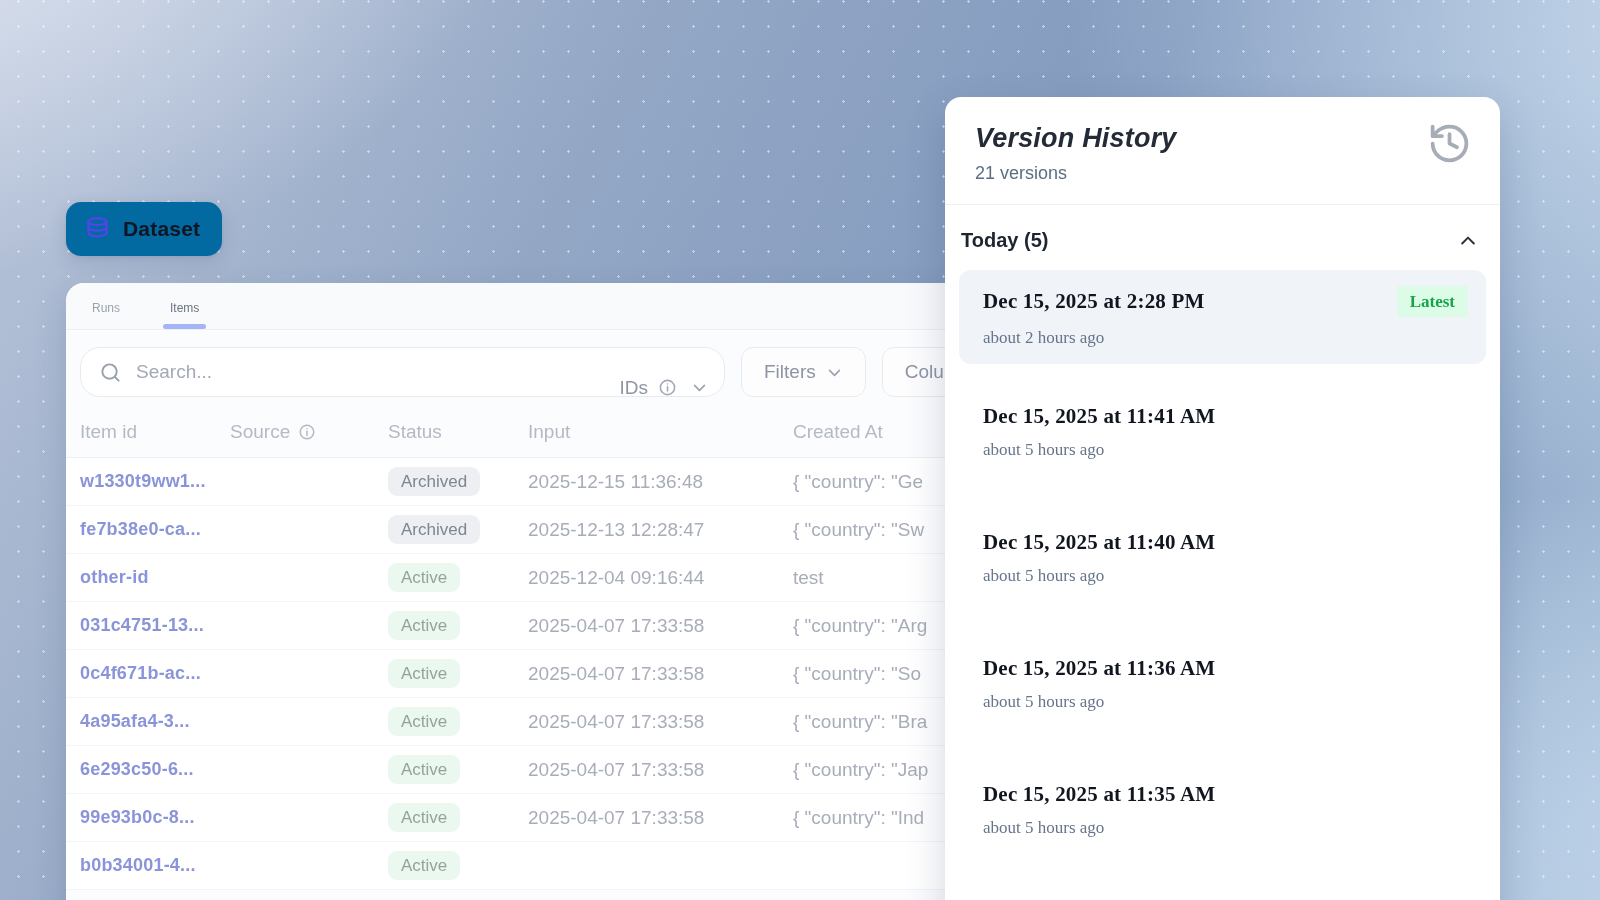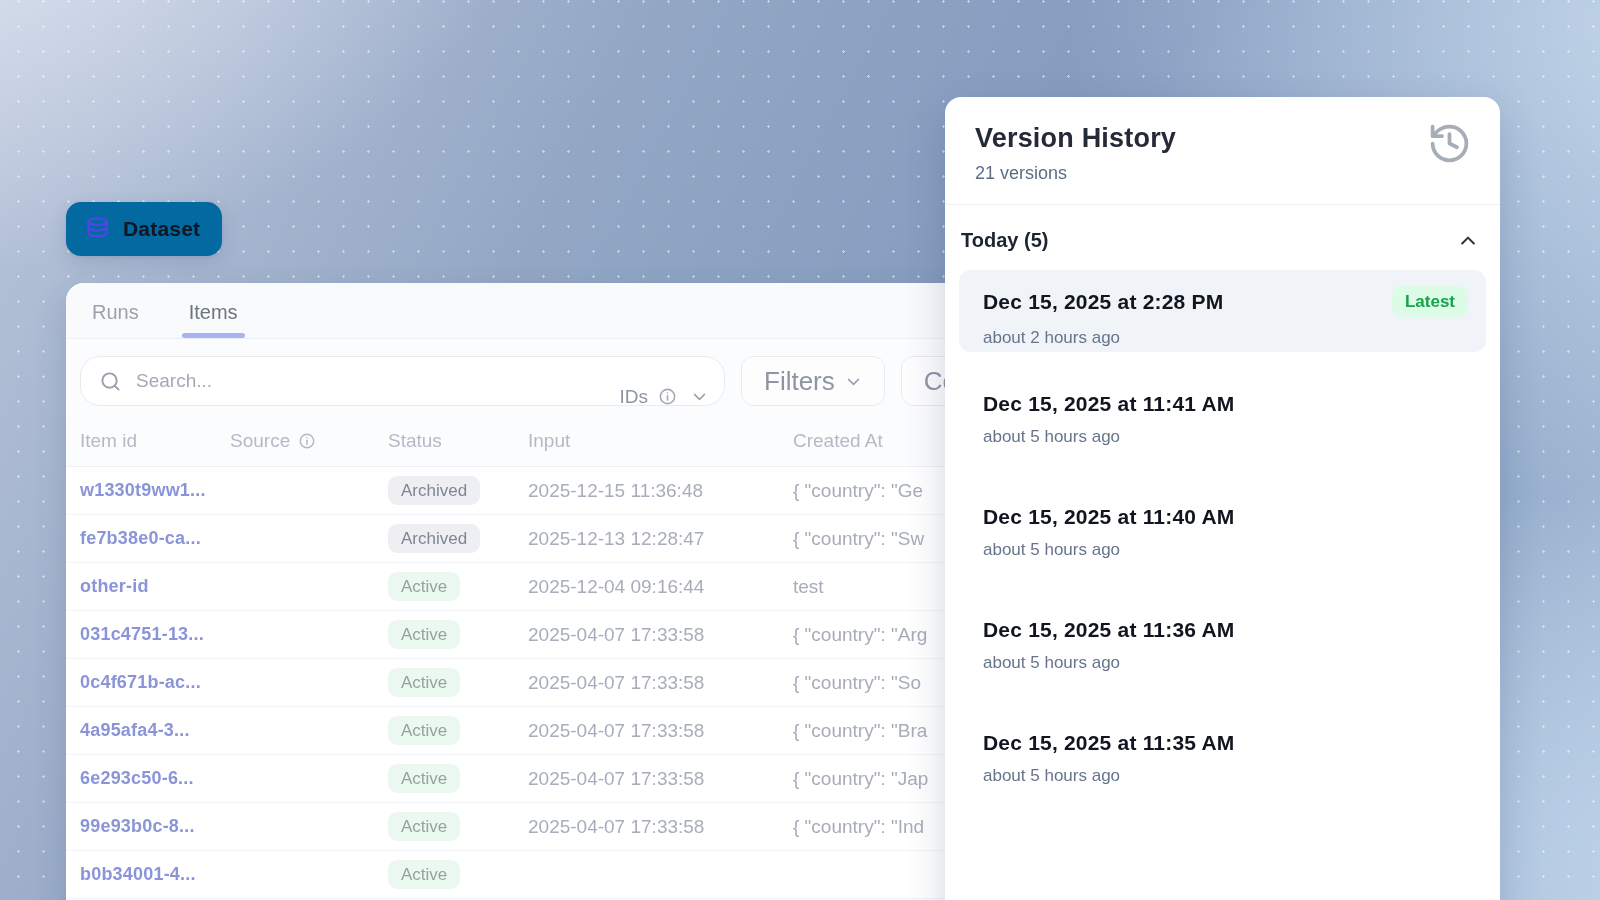--- a/index.html
+++ b/index.html
@@ -32,21 +32,21 @@
   .chip .chip-label { font-size:21px; font-weight:bold; color:#101623; letter-spacing:.2px; }
 
   
   .panel {
     position:absolute; left:66px; top:283px; width:1014px; height:720px;
     background:#fbfcfe; border-radius:18px;
     box-shadow:0 12px 32px rgba(35,55,95,.16);
     overflow:hidden;
   }
   .tabstrip { display:flex; gap:50px; padding:14px 0 0 26px; border-bottom:1px solid #eceff3; background:#f9fafc; }
-  .tab { position:relative; padding:4px 0 14px; font-size:20px; color:#9aa2ac; cursor:default; }
+  .tab { position:relative; padding:4px 0 14px; font-size:12px; color:#9aa2ac; cursor:default; }
   .tab.active { color:#6c7480; }
   .tab.active::after {
     content:""; position:absolute; left:-7px; right:-7px; bottom:0; height:5px;
     border-radius:3px; background:#a7b3f7;
   }
 
   .toolbar { display:flex; align-items:center; gap:16px; padding:17px 14px 16px; }
   .searchbox {
     flex:0 0 645px; height:50px; background:#ffffff;
     border:1px solid #e7eaef; border-radius:20px;
@@ -54,21 +54,21 @@
   }
   .searchbox input {
     flex:1; border:none; outline:none; font-size:19px; color:#374151; background:transparent;
     font-family:"Liberation Sans", sans-serif;
   }
   .searchbox input::placeholder { color:#a3aab6; }
   .ids-select { display:flex; align-items:center; gap:10px; color:#8d95a3; font-size:19px; padding-left:14px;margin-top:31px; }
   .btn {
     height:50px; background:#fdfdfe; border:1px solid #e7eaef; border-radius:12px;
     display:flex; align-items:center; gap:10px; padding:0 22px;
-    font-size:26px; color:#8d95a3;
+    font-size:19px; color:#8d95a3;
   }
   .btn.columns { width:220px; }
 
   
   .grid-cols { display:grid; grid-template-columns:150px 158px 140px 265px 1fr; align-items:center; }
   .thead { padding:8px 0 14px 14px; border-bottom:1px solid #eef0f4; }
   .th { font-size:19px; color:#b4bac4; display:flex; align-items:center; gap:8px; }
   .trow { padding-left:14px; height:48px; border-bottom:1px solid #f2f4f7; background:#fff; }
   .c-id { font-size:18px; font-weight:bold; color:#8a94d9; letter-spacing:.2px; cursor:pointer; }
   .c-date, .c-input { font-size:19px; color:#a7adb9; white-space:nowrap; overflow:hidden; }
@@ -78,39 +78,39 @@
   .badge.archived { background:#edeff3; color:#7d8694; }
   .badge.active  { background:#eaf8ef; color:#93a49c; }
 
   
   .vpanel {
     position:absolute; left:945px; top:97px; width:555px; height:840px;
     background:#ffffff; border-radius:16px;
     box-shadow:0 14px 40px rgba(35,55,95,.20);
   }
   .vhead { padding:26px 28px 20px 30px; border-bottom:1px solid #eef0f3; position:relative; }
-  .vtitle { font-size:27px; font-weight:bold; color:#242b36; letter-spacing:.2px; }
+  .vtitle { font-size:27px; font-weight:bold; color:#242b36; letter-spacing:.2px;font-style:italic; }
   .vsub { margin-top:9px; font-size:18px; color:#5d6e84; }
   .vhead .history-icon { position:absolute; right:28px; top:24px; width:45px; height:45px; }
 
   .vgroup {
     display:flex; align-items:center; justify-content:space-between;
     padding:24px 22px 18px 16px;
   }
   .vgroup-label { font-size:20px; font-weight:bold; color:#1c2430; }
   .chev-up { width:20px; height:20px; }
 
-  .ventry { margin:0 14px 24px; padding:16px 18px 4px 24px; border-radius:12px; }
+  .ventry { margin:0 14px 24px; padding:16px 18px 16px 24px; border-radius:12px;font-family:Liberation Serif, serif; }
   .ventry.selected { background:#f0f3f8; }
   .ventry .vrow1 { display:flex; align-items:center; justify-content:space-between; }
   .vdate { font-size:21px; font-weight:bold; color:#10151f; letter-spacing:.2px; }
   .vrel { margin-top:11px; font-size:17px; color:#66758b; }
   .latest-badge {
     background:#dcfce7; color:#17a34a; font-size:17px; font-weight:bold;
-    padding:7px 13px; border-radius:9px; line-height:1;
+    padding:7px 13px; border-radius:0; line-height:1;
   }
   .ventry.plain { margin-bottom:38px; }
   svg { display:block; }
 </style>
 </head>
 <body>
 
 <div class="bg"></div>
 
 <div class="chip">

